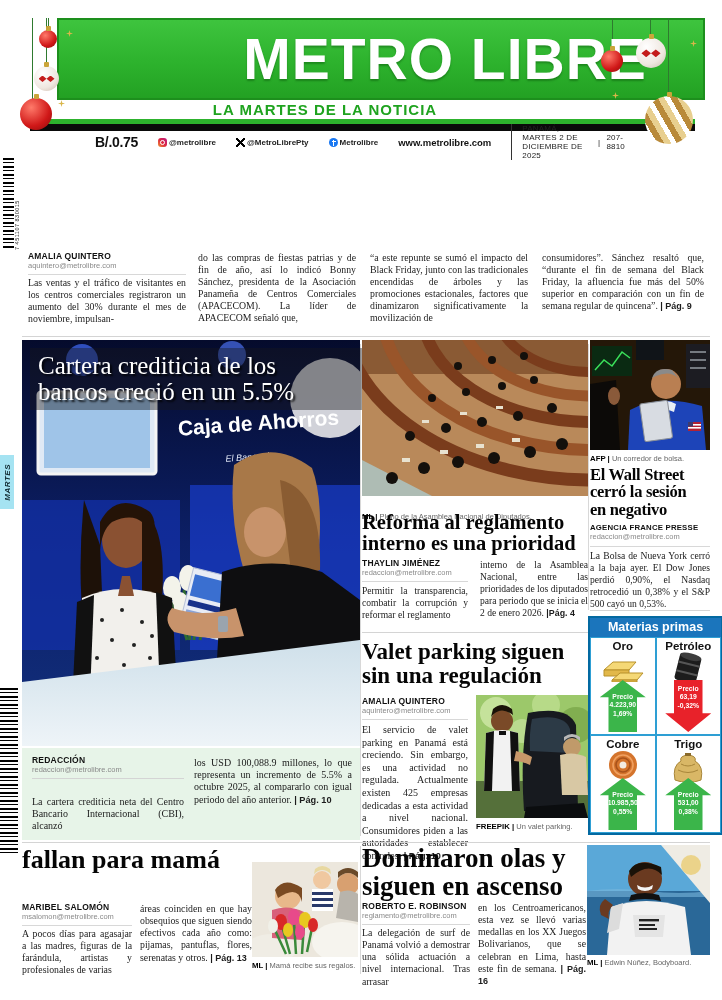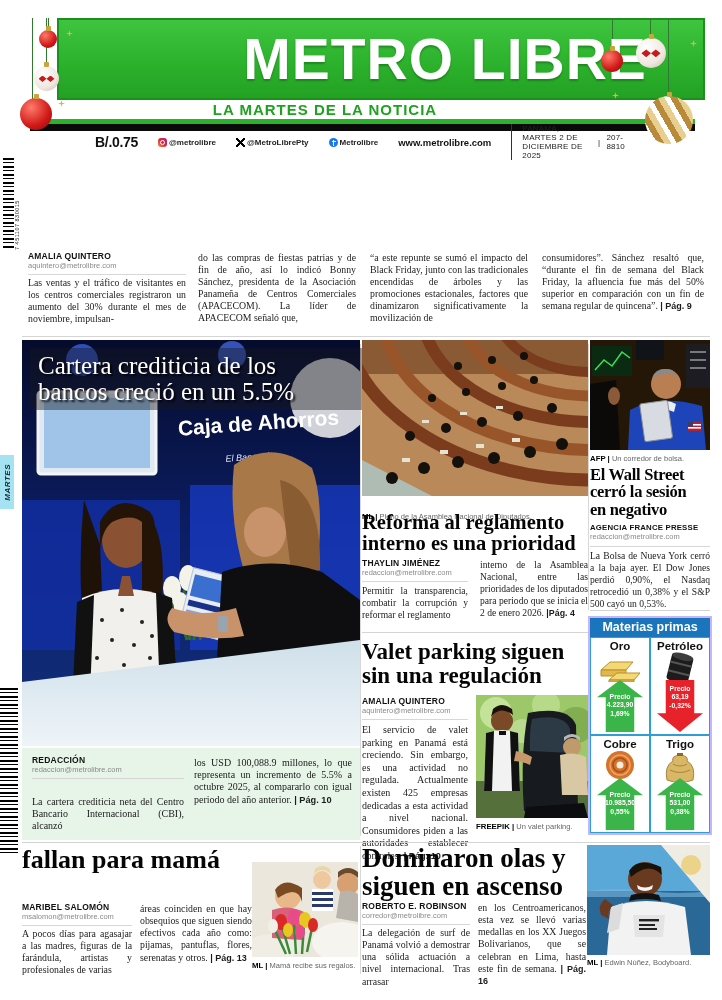--- a/index.html
+++ b/index.html
@@ -68,21 +68,21 @@
   .rule-h{background:#d4d4d4;height:1px;}
   .rule-v{background:#d8d8d8;width:1px;}
 
   
   .photo-overlay{left:30px;top:348px;width:322px;padding:5px 8px;background:rgba(25,25,28,.42);
      font-family:"Liberation Serif",serif;font-weight:normal;font-size:25px;line-height:1.04;color:#fff;
      text-shadow:2px 2px 2px rgba(0,0,0,.85);}
   .mint-box{left:22px;top:748px;width:338px;height:92px;background:#e7f4e8;box-sizing:border-box;padding:8px 10px 0 10px;}
 
   
-  .commod{left:588px;top:616px;width:124px;box-sizing:border-box;border:2px solid #c4b5fd;background:#fff;}
+  .commod{left:588px;top:616px;width:135px;box-sizing:border-box;border:2px solid #0369a1;background:#fff;}
   .commod-head{background:#1b75bc;color:#fff;font-weight:bold;font-size:12.5px;text-align:center;padding:2px 0 3px;}
   .commod-grid{display:grid;grid-template-columns:1fr 1fr;}
   .commod-cell{border:1px solid #2e9fd4;height:96px;position:relative;text-align:center;}
   .commod-name{font-weight:bold;font-size:11.5px;margin-top:2px;}
   .arrow{position:absolute;left:50%;transform:translateX(-50%);width:46px;color:#fff;font-weight:bold;font-size:6.8px;line-height:1.25;}
   .arrow-up{bottom:2px;height:52px;background:#3bb54a;padding-top:13px;box-sizing:border-box;
      clip-path:polygon(50% 0,100% 33%,81% 33%,81% 100%,19% 100%,19% 33%,0 33%);}
   .arrow-down{bottom:2px;height:52px;background:#e8222a;padding-top:5px;box-sizing:border-box;
      clip-path:polygon(19% 0,81% 0,81% 64%,100% 64%,50% 100%,0 64%,19% 64%);}
   .arrow span{display:block;}
@@ -528,21 +528,21 @@
     <b>ML |</b>
     <span>Mamá recibe sus regalos.</span>
   </div>
 
   <div class="abs hl" style="left:362px;top:845px;width:230px;font-size:27px;line-height:1.02;">
     <div>Dominaron olas y</div>
     <div>siguen en ascenso</div>
   </div>
   <div class="abs byline ruled" style="left:362px;top:902px;width:108px;">
     <span class="nm">ROBERTO E. ROBINSON</span>
-    <span class="em">corredor@metrolibre.com</span>
+    <span class="em">reglamento@metrolibre.com</span>
   </div>
   <div class="abs bodytext" style="left:362px;top:927px;width:108px;font-size:9.8px;line-height:1.24;">La delegación de surf de Panamá volvió a demostrar una sólida actuación a nivel internacional. Tras arrasar</div>
   <div class="abs bodytext" style="left:478px;top:902px;width:108px;font-size:9.8px;line-height:1.24;">
     <span>en los Centroamericanos, esta vez se llevó varias medallas en los XX Juegos Bolivarianos, que se celebran en Lima, hasta este fin de semana.</span>
     <span class="pgref">| Pág. 16</span>
   </div>
 
   <svg class="abs photo" style="left:587px;top:845px;" width="123" height="110" viewBox="0 0 123 110">
     <rect width="123" height="110" fill="#5aa8d8"></rect>
     <rect y="46" width="123" height="64" fill="#2a6898"></rect>

